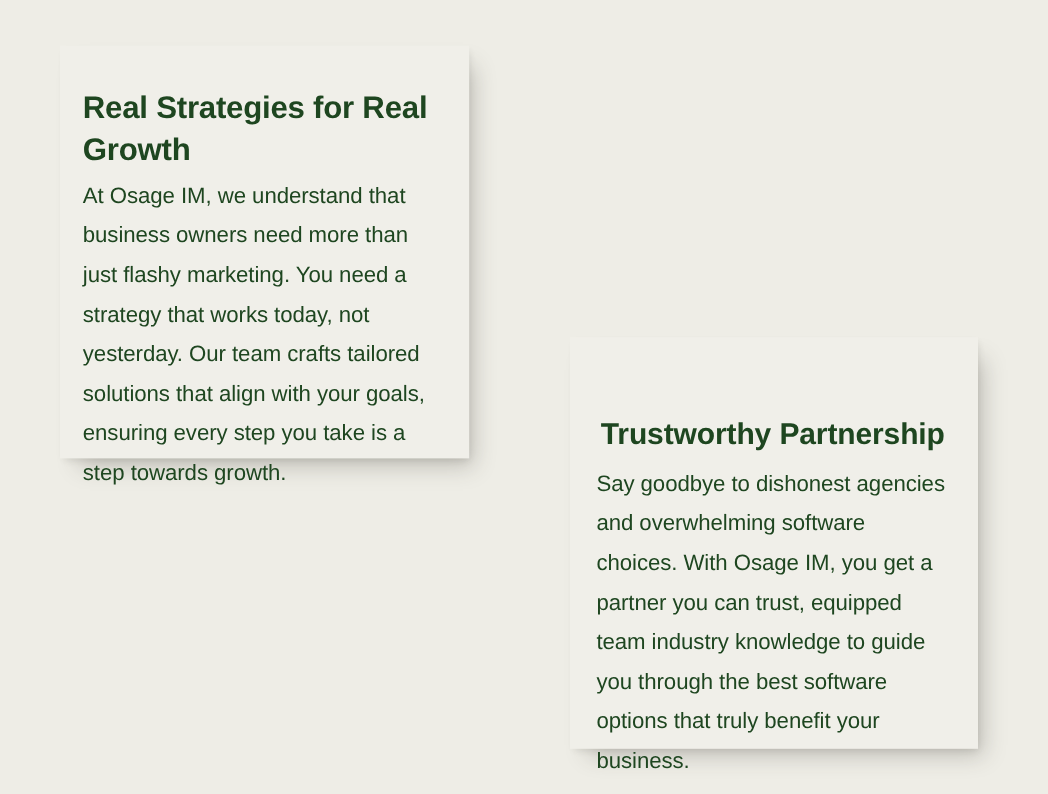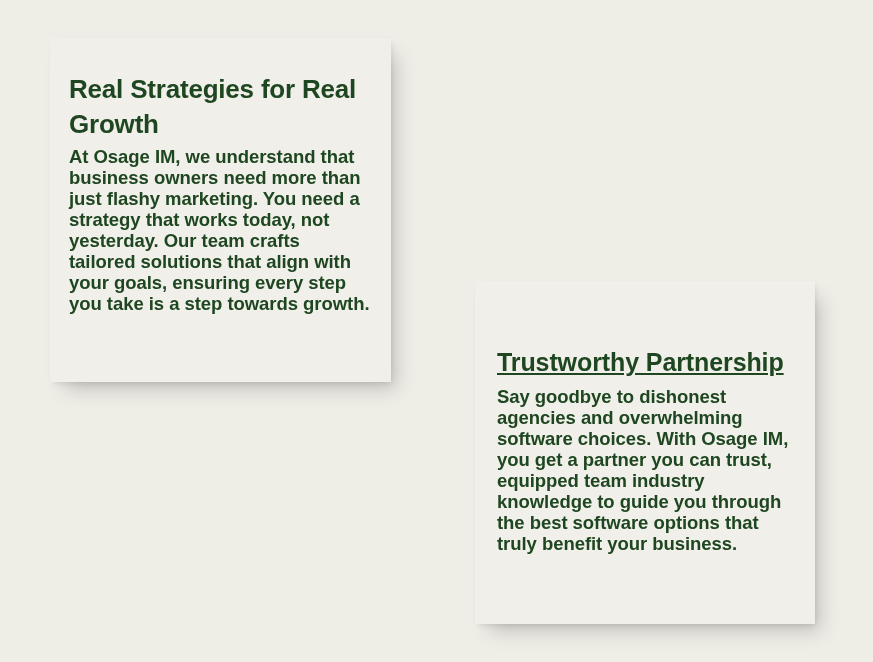--- a/index.html
+++ b/index.html
@@ -55,31 +55,31 @@
     font-weight: 700;
     line-height: 35px;
     letter-spacing: -0.2px;
   }
 
   #card-strategies .card-heading {
     text-align: left;
   }
 
   #card-partnership .card-heading {
+    text-align: center;
     font-size: 25px;
     letter-spacing: -0.1px;
-    text-decoration: underline;
   }
 
   .card-body {
     margin: 0;
     color: #1E4620;
     font-size: 18.5px;
-    font-weight: 700;
-    line-height: 21px;
+    font-weight: 400;
+    line-height: 33px;
     letter-spacing: -0.05px;
     text-align: left;
   }
 
   #card-strategies .card-body {
     margin-top: 4px;
   }
 
   #card-partnership .card-body {
     margin-top: 6px;

